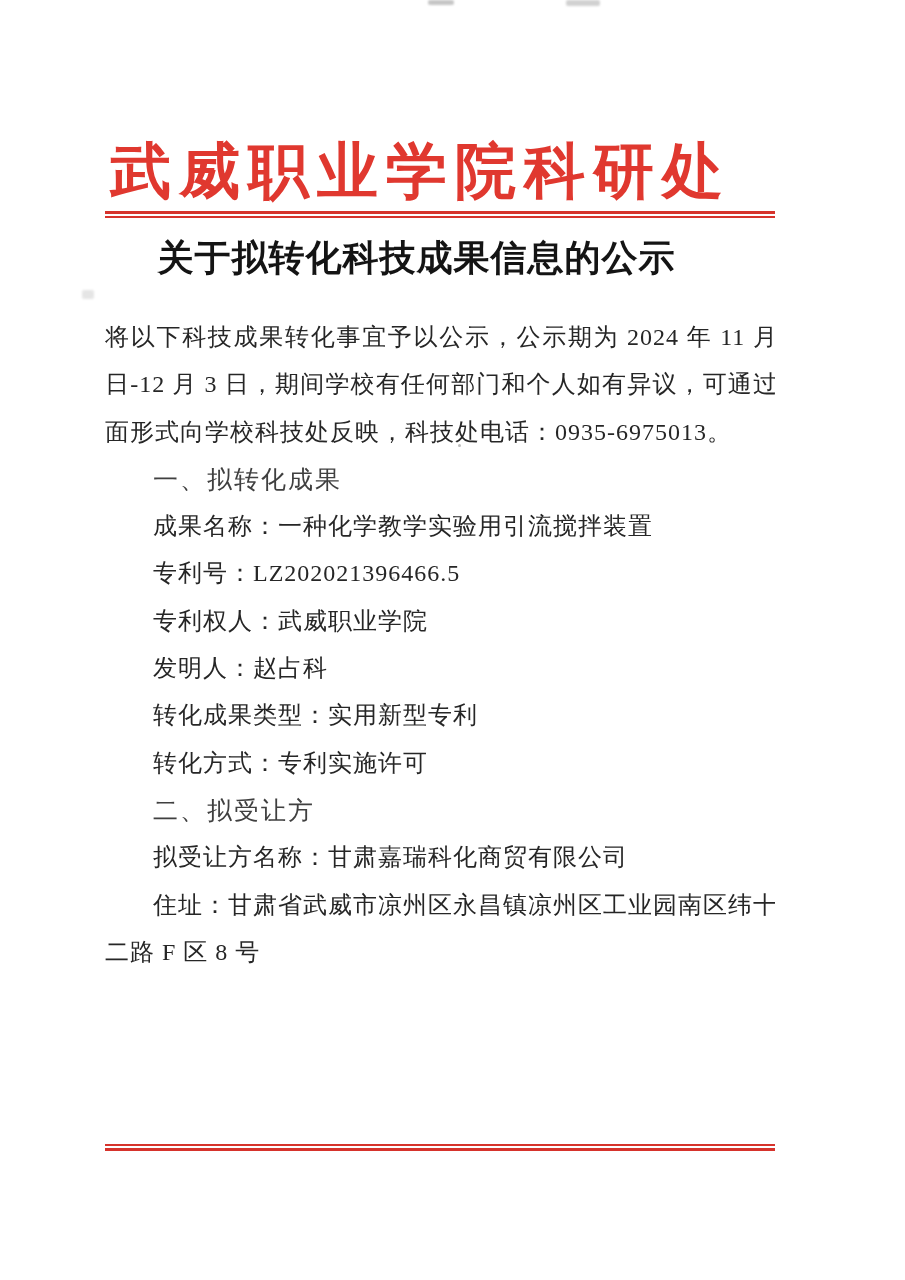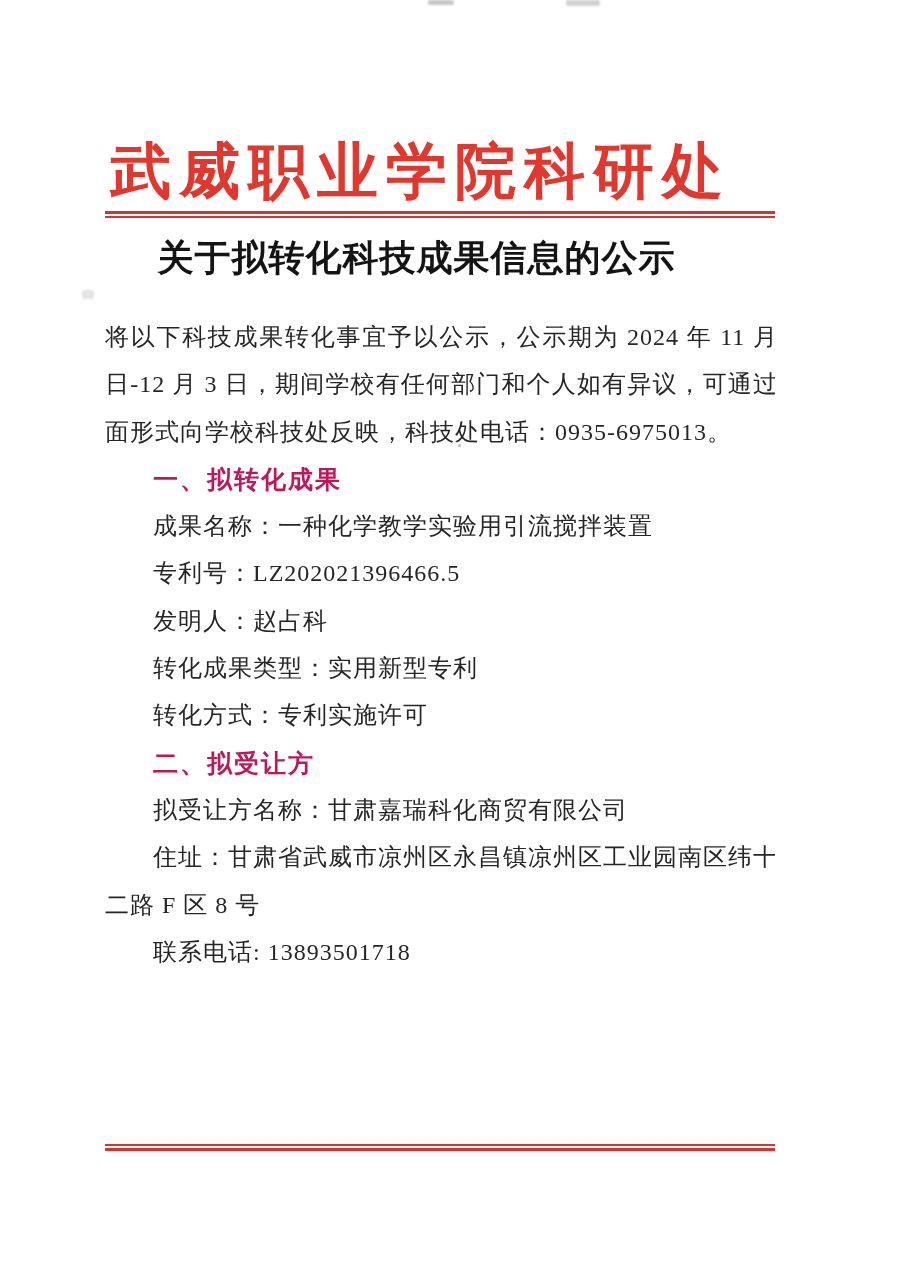--- a/index.html
+++ b/index.html
@@ -61,23 +61,23 @@
     line-height: 47.3px;
     font-size: 24px;
     letter-spacing: 1px;
     color: #262626;
     overflow: hidden;
   }
   .indent { padding-left: 48px; }
   .jl { text-align: justify; text-align-last: justify; }
   .heading {
     font-family: "Liberation Sans", "DejaVu Sans", sans-serif;
-    font-weight: 700;
+    font-weight: 400;
     font-size: 25px;
-    color: #be185d;
+    color: #404040;
     letter-spacing: 2px;
   }
 
   
   .artifact { position: absolute; pointer-events: none; }
   .smudge { background: #8d8d8d; filter: blur(1px); border-radius: 2px; }
   .speck  { background: #7a7a7a; border-radius: 50%; }
 </style>
 </head>
 <body>
@@ -101,29 +101,29 @@
   <div class="doc-title">关于拟转化科技成果信息的公示</div>
 
   <div class="content">
     <div class="line jl">将以下科技成果转化事宜予以公示，公示期为 2024 年 11 月 13</div>
     <div class="line jl">日-12 月 3 日，期间学校有任何部门和个人如有异议，可通过书</div>
     <div class="line">面形式向学校科技处反映，科技处电话：0935-6975013。</div>
 
     <div class="line indent heading">一、拟转化成果</div>
     <div class="line indent">成果名称：一种化学教学实验用引流搅拌装置</div>
     <div class="line indent">专利号：LZ202021396466.5</div>
+    <div class="line indent">专利权人：武威职业学院</div>
     <div class="line indent">发明人：赵占科</div>
     <div class="line indent">转化成果类型：实用新型专利</div>
     <div class="line indent">转化方式：专利实施许可</div>
 
     <div class="line indent heading">二、拟受让方</div>
     <div class="line indent">拟受让方名称：甘肃嘉瑞科化商贸有限公司</div>
     <div class="line indent jl">住址：甘肃省武威市凉州区永昌镇凉州区工业园南区纬十</div>
     <div class="line">二路 F 区 8 号</div>
-    <div class="line indent">联系电话: 13893501718</div>
 
   </div>
 
   <div class="rule rule-bottom">
     <div class="bar b1"></div>
     <div class="gap"></div>
     <div class="bar b2"></div>
   </div>
 
 </div>

